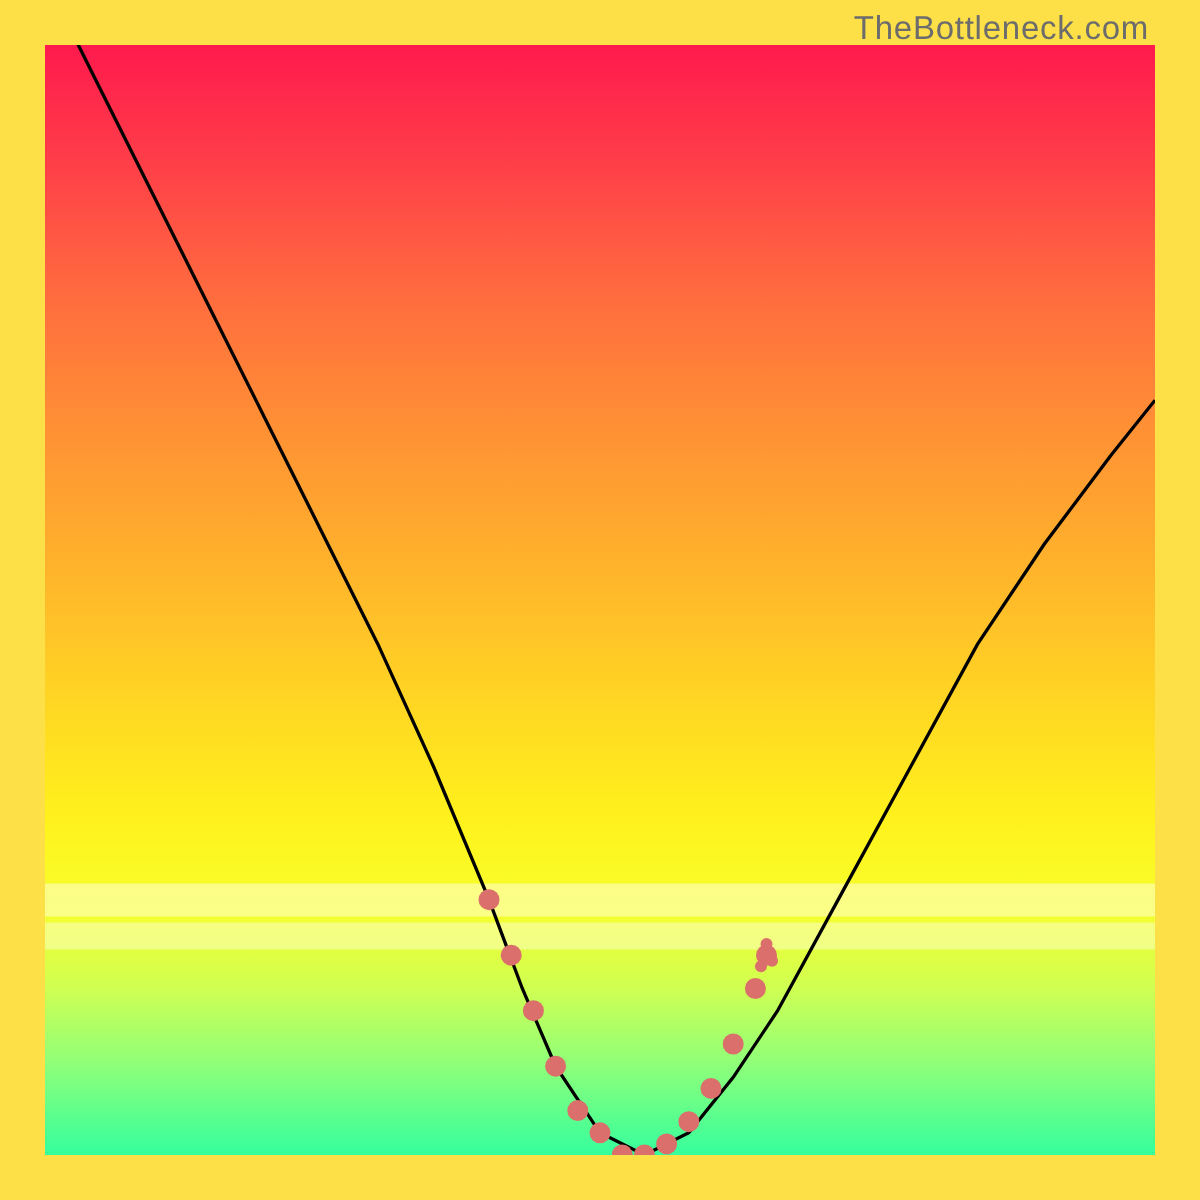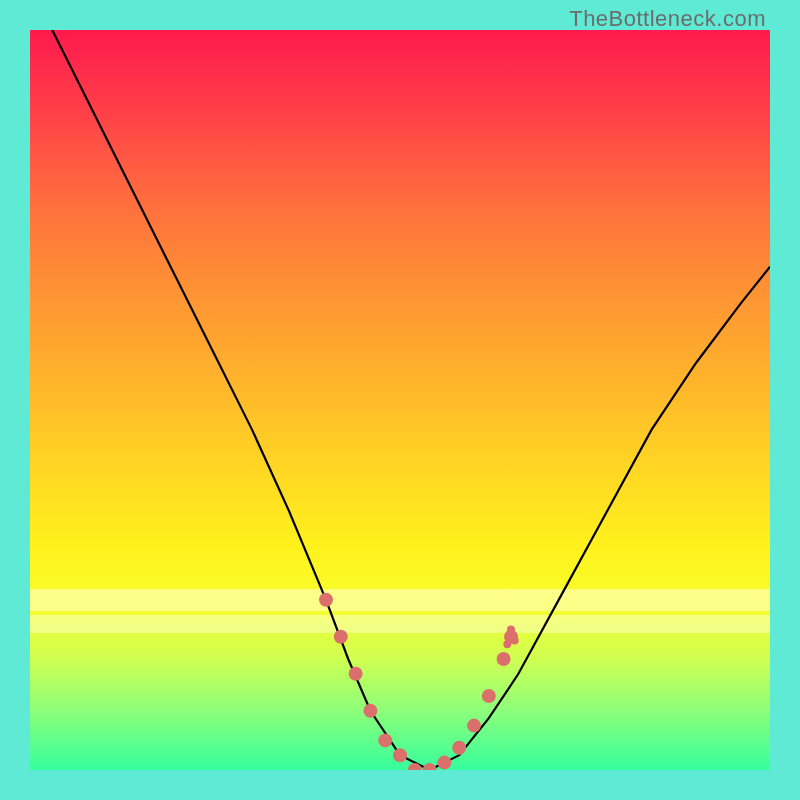--- a/index.html
+++ b/index.html
@@ -8,21 +8,21 @@
     width: 800px;
     height: 800px;
     overflow: hidden;
     background: #000;
     font-family: Arial, Helvetica, sans-serif;
   }
   .frame {
     position: absolute;
     left: 0; top: 0;
     width: 800px; height: 800px;
-    background: #5eead4;
+    background: #fde047;
   }
   .plot-area {
     position: absolute;
     left: 30px;
     top: 30px;
     width: 740px;
     height: 740px;
     background: linear-gradient(to bottom,
       #ff1a4d 0%,
       #ff3c49 10%,

